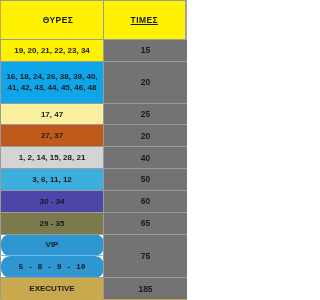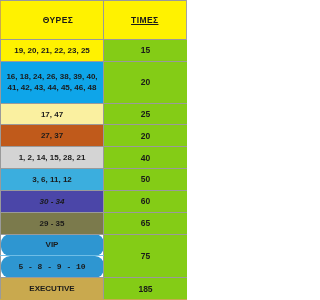--- a/index.html
+++ b/index.html
@@ -40,39 +40,39 @@
     height: 38px;
     text-align: center;
     vertical-align: middle;
     font-size: 8.5px;
     font-weight: bold;
     letter-spacing: 0.4px;
     color: #1a1a1a;
     border-top: 1px solid #c9a94e;
   }
   .hdr.first { border-left: 1px solid #c9a94e; padding-left: 12px; }
-  .hdr.last  { border-right: 4px solid #a3a3a3; text-decoration: underline; }
+  .hdr.last  { border-right: 6px solid #a3a3a3; text-decoration: underline; }
 
   .gate-cell {
     text-align: center;
     vertical-align: middle;
     font-size: 8px;
     font-weight: bold;
     color: #1a1a1a;
     line-height: 1.38;
     padding: 1px 3px;
     border-left: 1px solid #c9a94e;
   }
   .price-cell {
     text-align: center;
     vertical-align: middle;
     font-size: 8.5px;
     font-weight: bold;
     color: #1a1a1a;
-    background: #84cc16;
+    background: #737373;
     border-right: 1px solid #c9a94e;
   }
   .last-row .gate-cell { border-bottom: 1px solid #c9a94e; }
   .last-row .price-cell { border-bottom: 1px solid #c9a94e; }
 
   .r-yellow      { background: #FFF200; }
   .r-orange      { background: #0ea5e9; }
   .r-paleyellow  { background: #FAF0A0; }
   .r-brown       { background: #C05A1B; }
   .r-gray        { background: #D4D4D4; }
@@ -94,21 +94,21 @@
       <col class="col-gates">
       <col class="col-prices">
     </colgroup>
     <tbody>
       <tr>
         <th class="hdr first">ΘΥΡΕΣ</th>
         <th class="hdr last">ΤΙΜΕΣ</th>
       </tr>
 
       <tr>
-        <td class="gate-cell r-yellow">19, 20, 21, 22, 23, 25</td>
+        <td class="gate-cell r-yellow">19, 20, 21, 22, 23, 34</td>
         <td class="price-cell">15</td>
       </tr>
 
       <tr>
         <td class="gate-cell r-orange">16, 18, 24, 26, 38, 39, 40, 41, 42, 43, 44, 45, 46, 48</td>
         <td class="price-cell">20</td>
       </tr>
 
       <tr>
         <td class="gate-cell r-paleyellow">17, 47</td>

